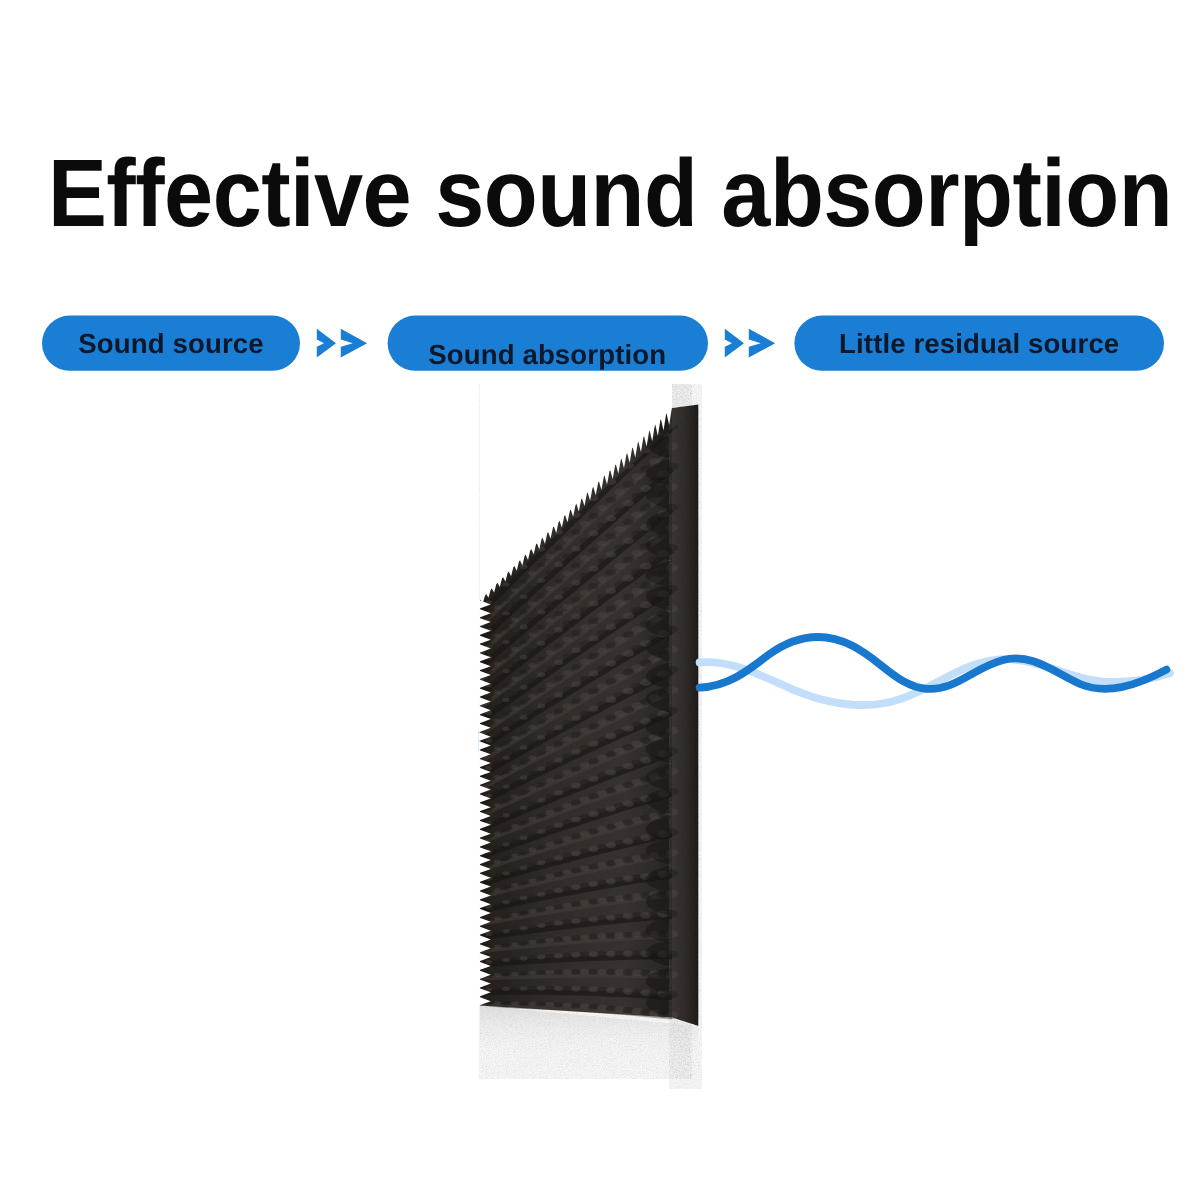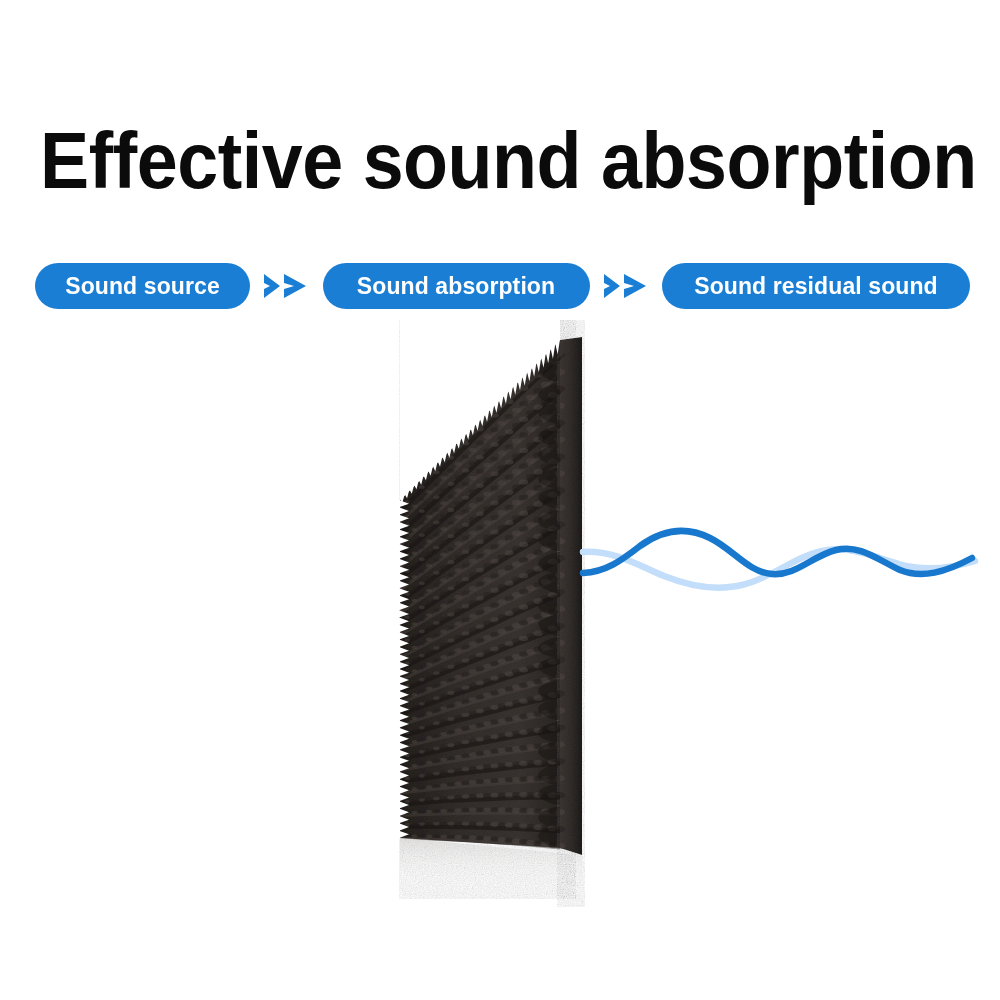--- a/index.html
+++ b/index.html
@@ -50,34 +50,34 @@
     height: 48px;
     display: flex;
     flex-direction: row;
     align-items: center;
     justify-content: space-between;
   }
   .pill {
     height: 46px;
     border-radius: 23px;
     background: #1a7fd4;
-    color: #ffffff;
+    color: #0f172a;
     display: flex;
     align-items: center;
     justify-content: center;
     font-family: "Liberation Sans", sans-serif;
     font-weight: 600;
     font-size: 23px;
     letter-spacing: 0.1px;
     padding: 0 22px;
     white-space: nowrap;
     box-sizing: border-box;
   }
   .pill-1 { min-width: 215px; }
-  .pill-2 { min-width: 267px; }
+  .pill-2 { min-width: 267px; align-items: flex-end; }
   .pill-3 { min-width: 308px; }
 
   .chev {
     display: flex;
     flex-direction: row;
     align-items: center;
     gap: 0px;
     padding: 0 6px;
     line-height: 0;
   }
@@ -144,21 +144,21 @@
     </div>
 
     <div class="chev">
       <svg width="48" height="30" viewBox="0 0 48 30" aria-hidden="true">
         <path d="M2 3 L18 15 L2 27 L2 18 L8 15 L2 12 Z" fill="#1a7fd4"></path>
         <path d="M22 3 L44 15 L22 27 L22 18 L32 15 L22 12 Z" fill="#1a7fd4"></path>
       </svg>
     </div>
 
     <div class="pill pill-3">
-      <span>Sound residual sound</span>
+      <span>Little residual source</span>
     </div>
 
   </div>
 
   <div id="scene">
 
     <svg class="layer" id="waves-back" viewBox="0 0 1000 600">
 
       <path class="w-light" d="M 10 265
                C 30 268, 42 262, 60 230

